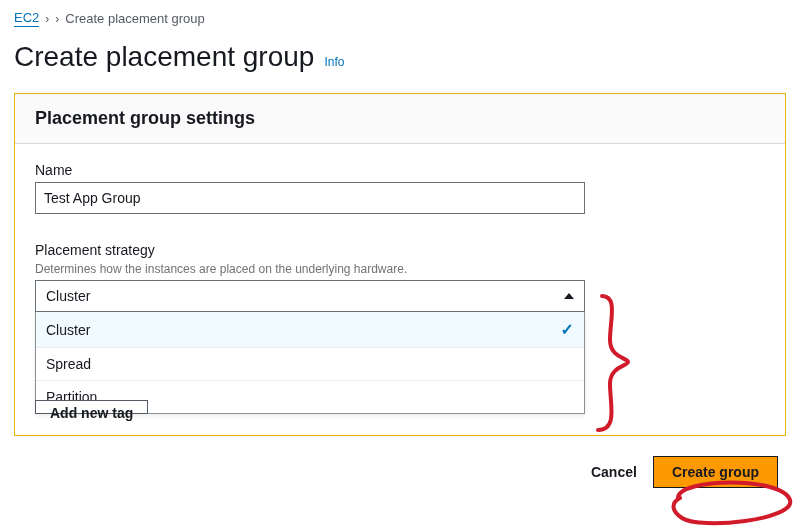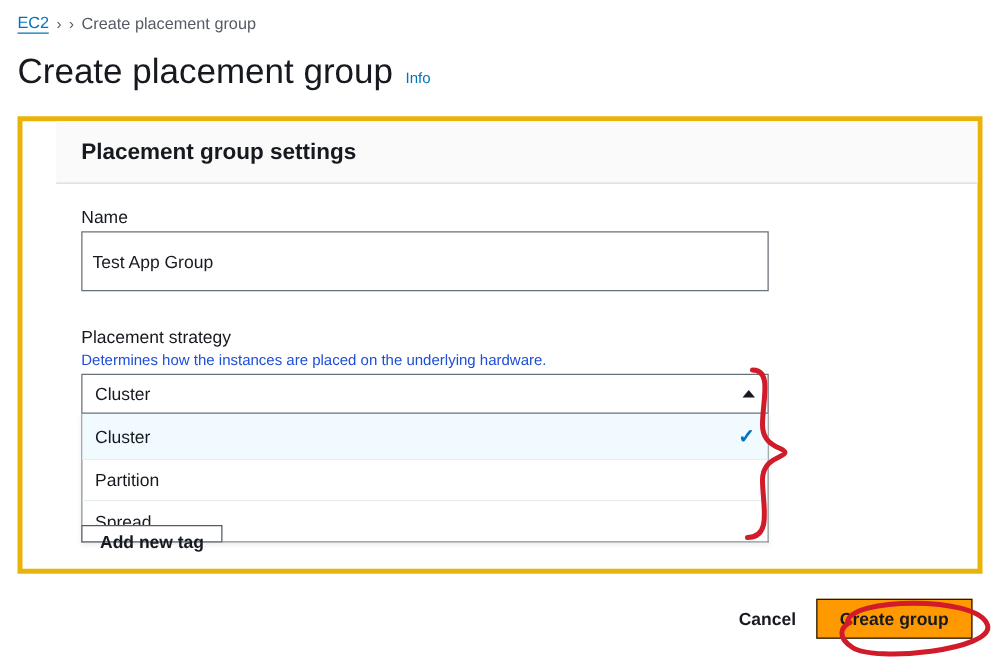--- a/index.html
+++ b/index.html
@@ -41,39 +41,38 @@
     align-items: baseline;
     gap: 10px;
   }
   h1.page-title .info-link {
     font-size: 12px;
     color: #0073bb;
     font-weight: 400;
   }
   .panel {
     margin: 4px 14px 12px;
-    border: 4px solid #eab308;
-    padding-left: 27px;
+    border: 1px solid #eab308;
   }
   .panel-header {
     background: #fafafa;
     padding: 14px 20px;
     border-bottom: 1px solid #d5dbdb;
     font-size: 18px;
     font-weight: 700;
   }
   .panel-body {
     padding: 18px 20px 14px;
   }
   .field { margin-bottom: 28px; }
   .field-label { font-size: 14px; color: #16191f; margin-bottom: 4px; }
-  .field-desc { font-size: 12px; color: #1d4ed8; margin-top: 2px; margin-bottom: 4px; }
+  .field-desc { font-size: 12px; color: #737373; margin-top: 2px; margin-bottom: 4px; }
   .text-input {
     width: 550px;
-    height: 48px;
+    height: 32px;
     border: 1px solid #687078;
     padding: 4px 8px;
     font-size: 14px;
     color: #16191f;
   }
   .select-box {
     width: 550px;
     height: 32px;
     border: 1px solid #687078;
     padding: 4px 10px;
@@ -185,24 +184,24 @@
       <div class="select-box">
         <span>Cluster</span>
         <span class="caret-up"></span>
       </div>
       <div class="dropdown-list">
         <div class="dropdown-item active">
           <span>Cluster</span>
           <span class="check-mark">✓</span>
         </div>
         <div class="dropdown-item">
-          <span>Partition</span>
+          <span>Spread</span>
         </div>
         <div class="dropdown-item">
-          <span>Spread</span>
+          <span>Partition</span>
         </div>
       </div>
     </div>
 
     <div class="tag-overlay-hide">
       <button class="add-tag-btn">Add new tag</button>
     </div>
 
   </div>
 </div>

